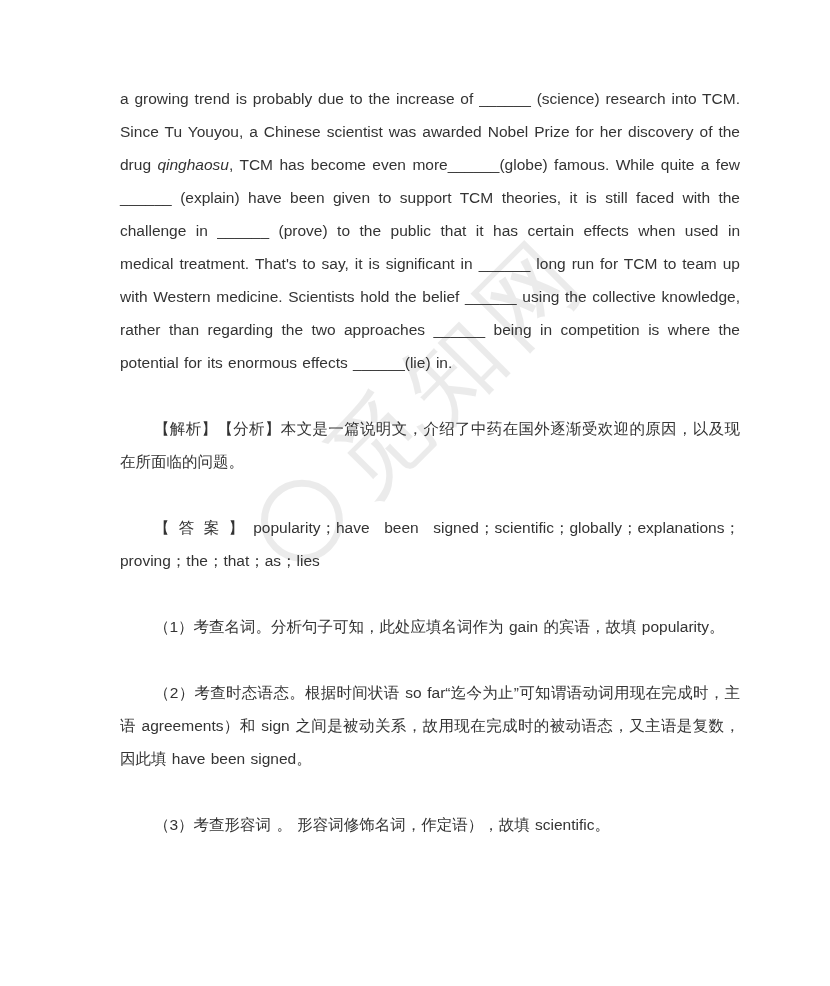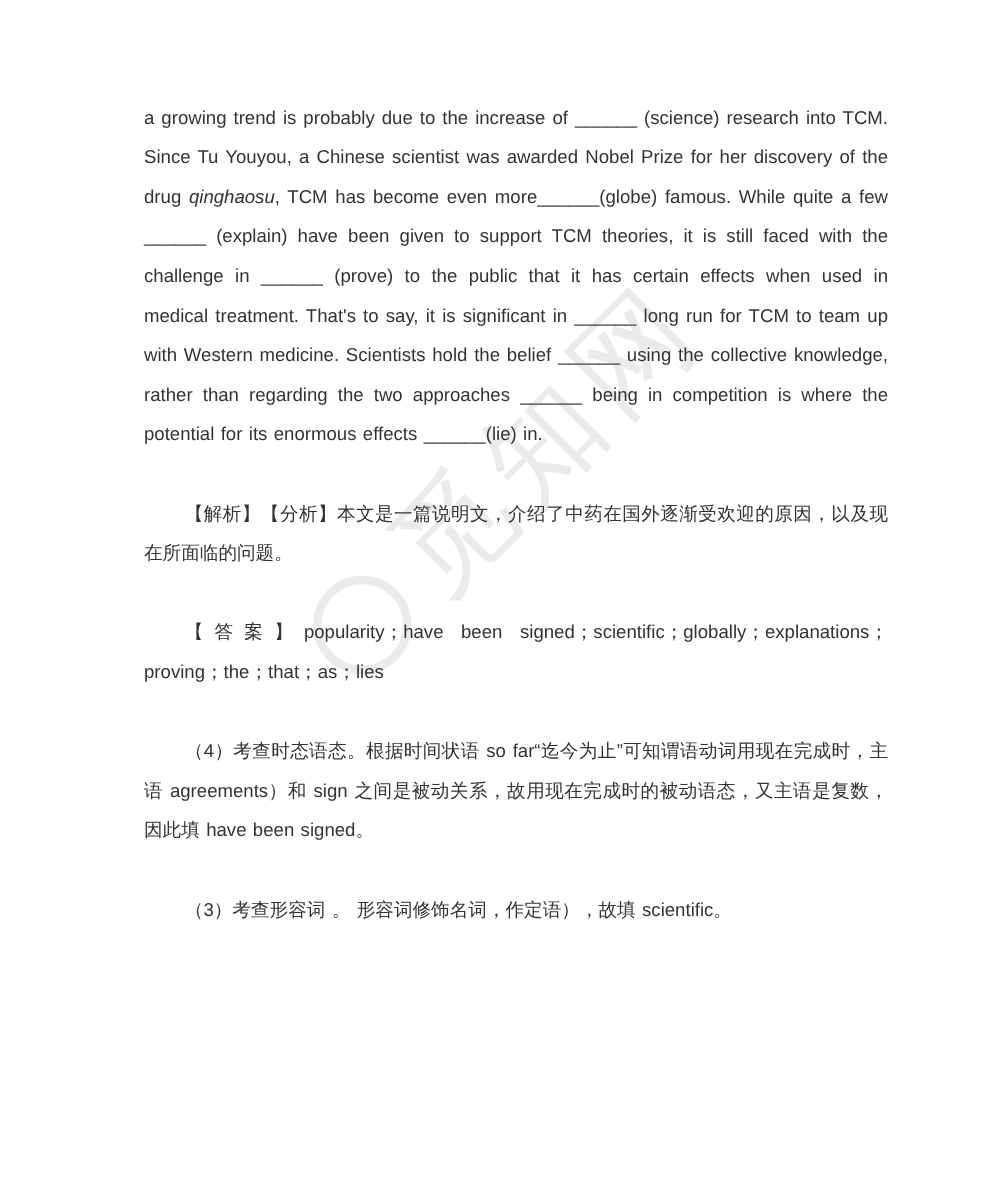--- a/index.html
+++ b/index.html
@@ -75,18 +75,19 @@
 </div>
 
 <div class="content">
 
   <p class="para"><span>a growing trend is probably due to the increase of ______ (science) research into TCM. Since Tu Youyou, a Chinese scientist was awarded Nobel Prize for her discovery of the drug </span><span class="italic">qinghaosu</span><span>, TCM has become even more______(globe) famous. While quite a few ______ (explain) have been given to support TCM theories, it is still faced with the challenge in ______ (prove) to the public that it has certain effects when used in medical treatment. That's to say, it is significant in ______ long run for TCM to team up with Western medicine. Scientists hold the belief ______ using the collective knowledge, rather than regarding the two approaches ______ being in competition is where the potential for its enormous effects ______(lie) in.</span></p>
 
   <p class="para cn"><span>【解析】【分析】</span><span>本文是一篇说明文，介绍了中药在国外逐渐受欢迎的原因，以及现在所面临的问题。</span></p>
 
   <p class="para cn"><span>【答案】</span><span>popularity；have been signed；scientific；globally；explanations；proving；the；that；as；lies</span></p>
 
+  <p class="para cn">（1）考查名词。分析句子可知，此处应填名词作为 gain 的宾语，故填 popularity。</p>
 
-  <p class="para cn">（4）考查时态语态。根据时间状语 so far“迄今为止”可知谓语动词用现在完成时，主语 agreements）和 sign 之间是被动关系，故用现在完成时的被动语态，又主语是复数，因此填 have been signed。</p>
+  <p class="para cn">（2）考查时态语态。根据时间状语 so far“迄今为止”可知谓语动词用现在完成时，主语 agreements）和 sign 之间是被动关系，故用现在完成时的被动语态，又主语是复数，因此填 have been signed。</p>
 
   <p class="para cn">（3）考查形容词 。 形容词修饰名词，作定语），故填 scientific。</p>
 
 </div>
 
 </body></html>

